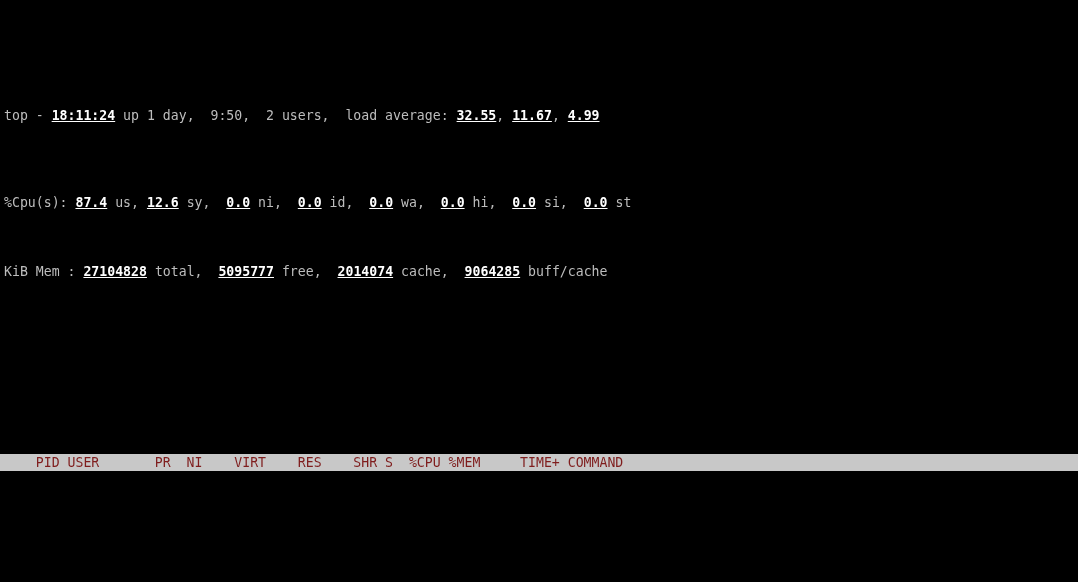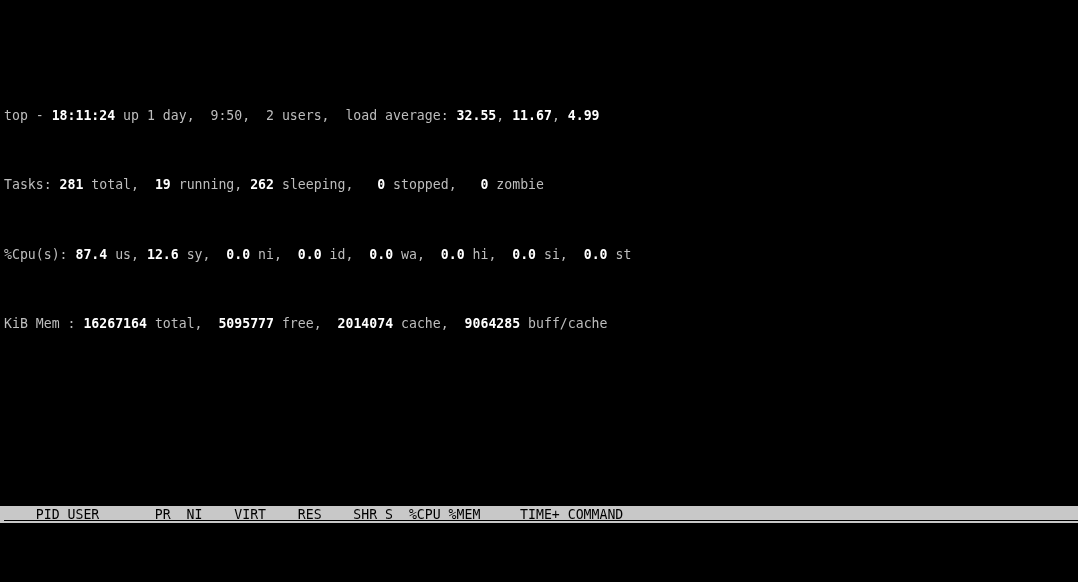--- a/index.html
+++ b/index.html
@@ -29,51 +29,50 @@
     padding: 3px 0 0 4px;
   }
   .sline {
     white-space: pre;
     height: 17.35px;
     color: #bdbdbd;
   }
   .b {
     color: #ffffff;
     font-weight: bold;
+    text-decoration: underline;
   }
   .blank {
     height: 17.35px;
   }
   .col-header {
     background: #c8c8c8;
-    color: #000000;
+    color: #7f1d1d;
     font-weight: normal;
     white-space: pre;
     height: 17.35px;
     line-height: 17.35px;
     padding-left: 4px;
     box-sizing: border-box;
     width: 1078px;
-    text-decoration: underline;
   }
 </style>
 </head>
 <body>
 
 <div id="terminal">
 
   <div class="summary">
 
     <div class="sline"><span>top - </span><span class="b">18:11:24</span><span> up 1 day,  9:50,  2 users,  load average: </span><span class="b">32.55</span>, <span class="b">11.67</span>, <span class="b">4.99</span></div>
 
-    <div class="sline"><span>Tasks: </span><span class="b">281</span><span> total,  </span><span class="b">19</span><span> running, </span><span class="b">262</span><span> sleeping,   </span><span class="b">0</span><span> stopped,   </span><span class="b">0</span><span> zombie</span></div>
 
     <div class="sline"><span>%Cpu(s): </span><span class="b">87.4</span><span> us, </span><span class="b">12.6</span><span> sy,  </span><span class="b">0.0</span><span> ni,  </span><span class="b">0.0</span><span> id,  </span><span class="b">0.0</span><span> wa,  </span><span class="b">0.0</span><span> hi,  </span><span class="b">0.0</span><span> si,  </span><span class="b">0.0</span><span> st</span></div>
 
-    <div class="sline"><span>KiB Mem : </span><span class="b">16267164</span><span> total,  </span><span class="b">5095777</span><span> free,  </span><span class="b">2014074</span><span> cache,  </span><span class="b">9064285</span><span> buff/cache</span></div>
+    <div class="sline"><span>KiB Mem : </span><span class="b">27104828</span><span> total,  </span><span class="b">5095777</span><span> free,  </span><span class="b">2014074</span><span> cache,  </span><span class="b">9064285</span><span> buff/cache</span></div>
 
 
     <div class="blank"></div>
   </div>
 
   <div class="col-header">    PID USER       PR  NI    VIRT    RES    SHR S  %CPU %MEM     TIME+ COMMAND                                                                              </div>
 
   
 
 </div>

